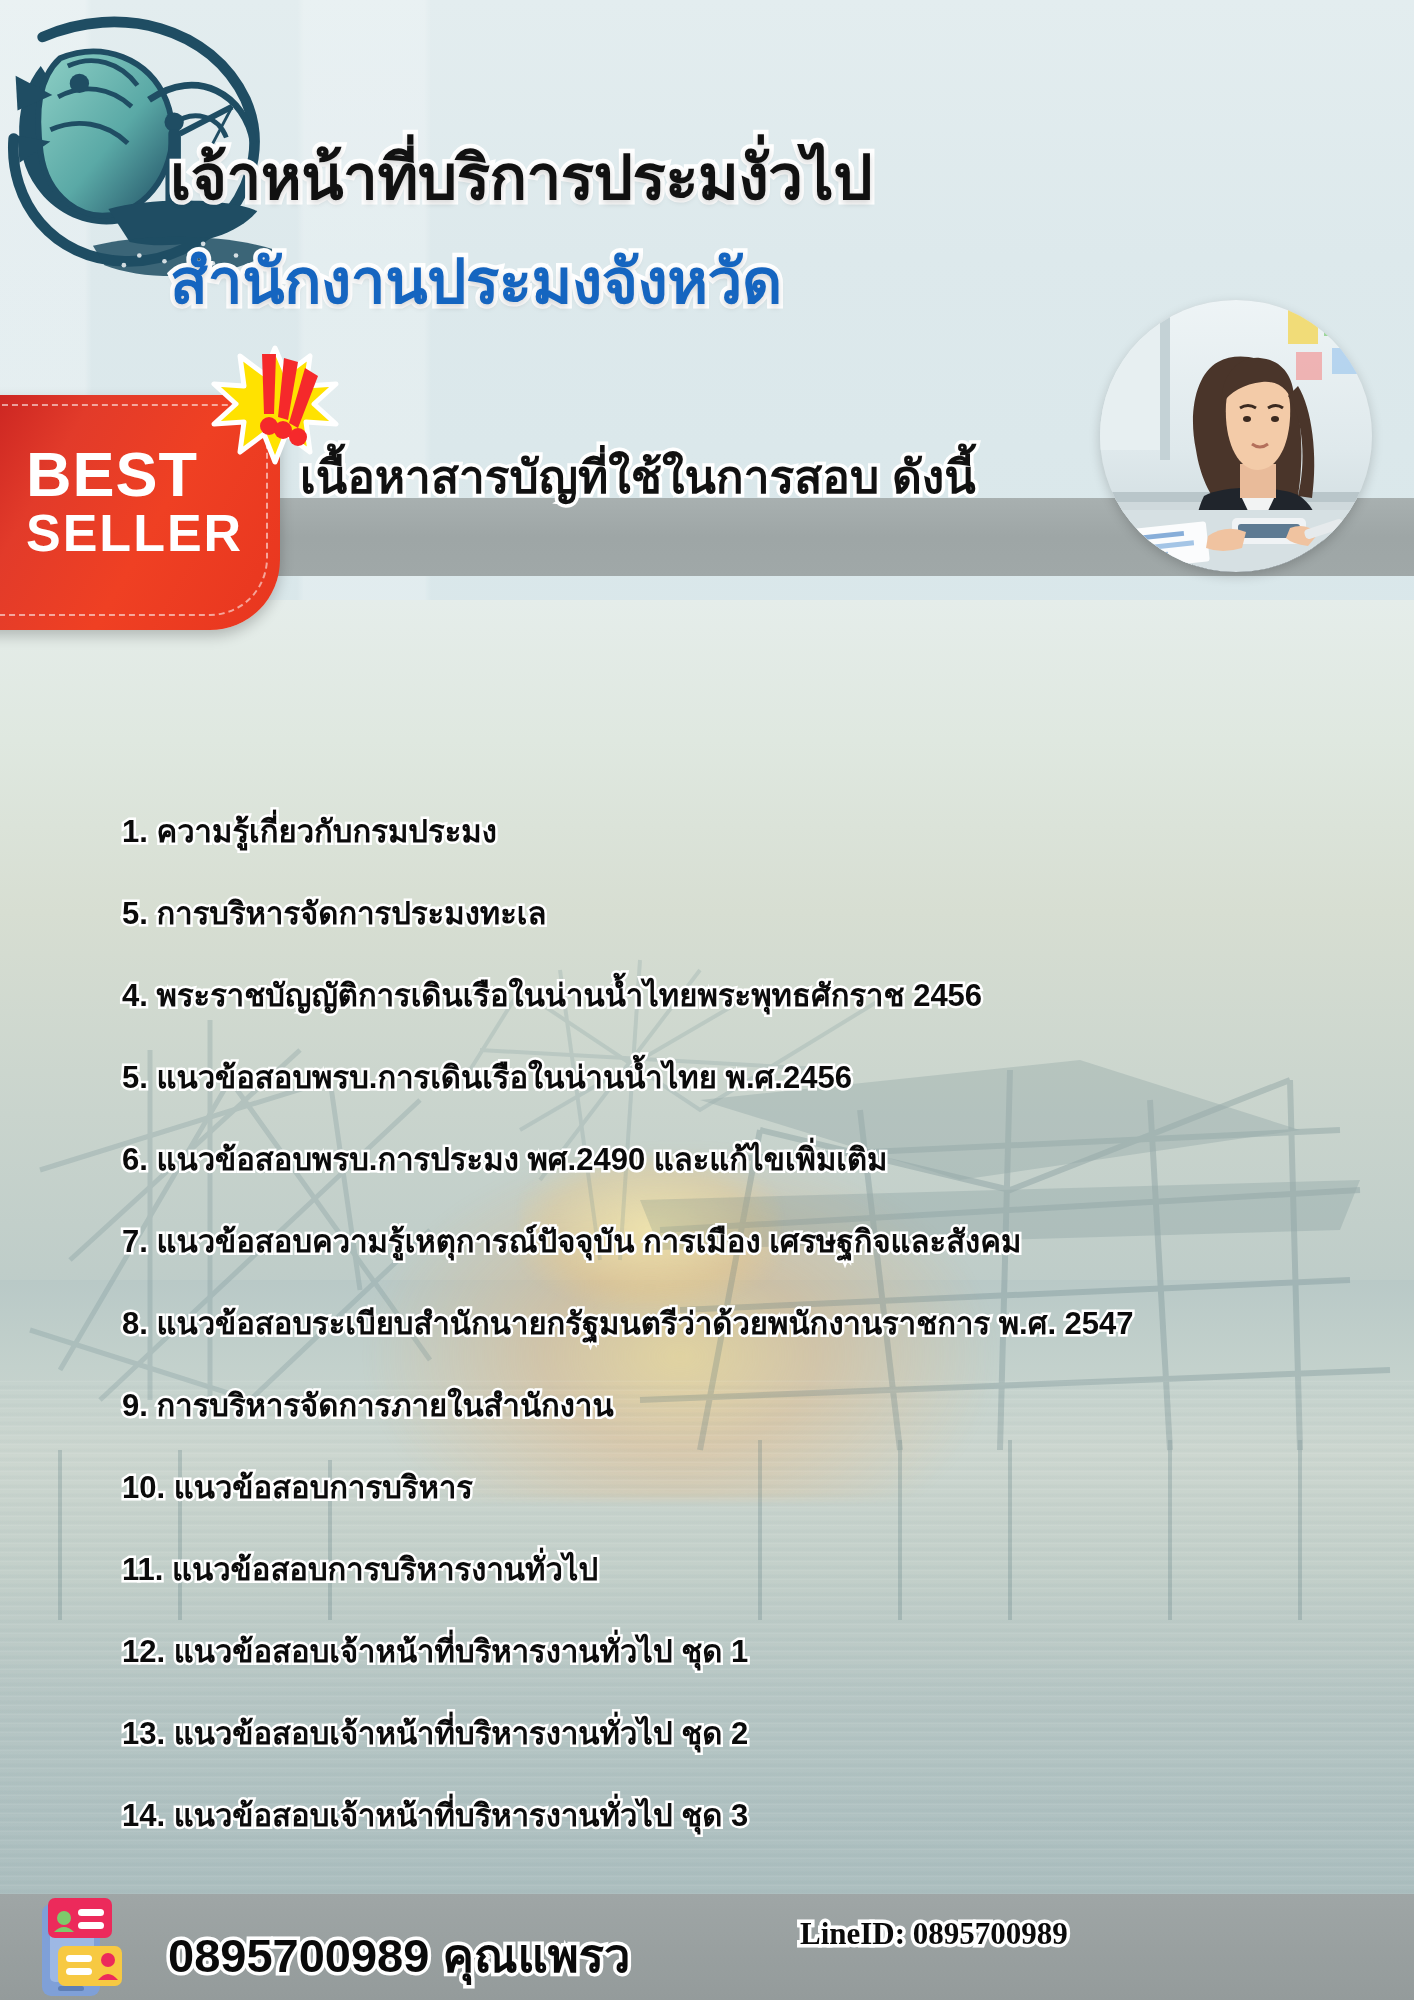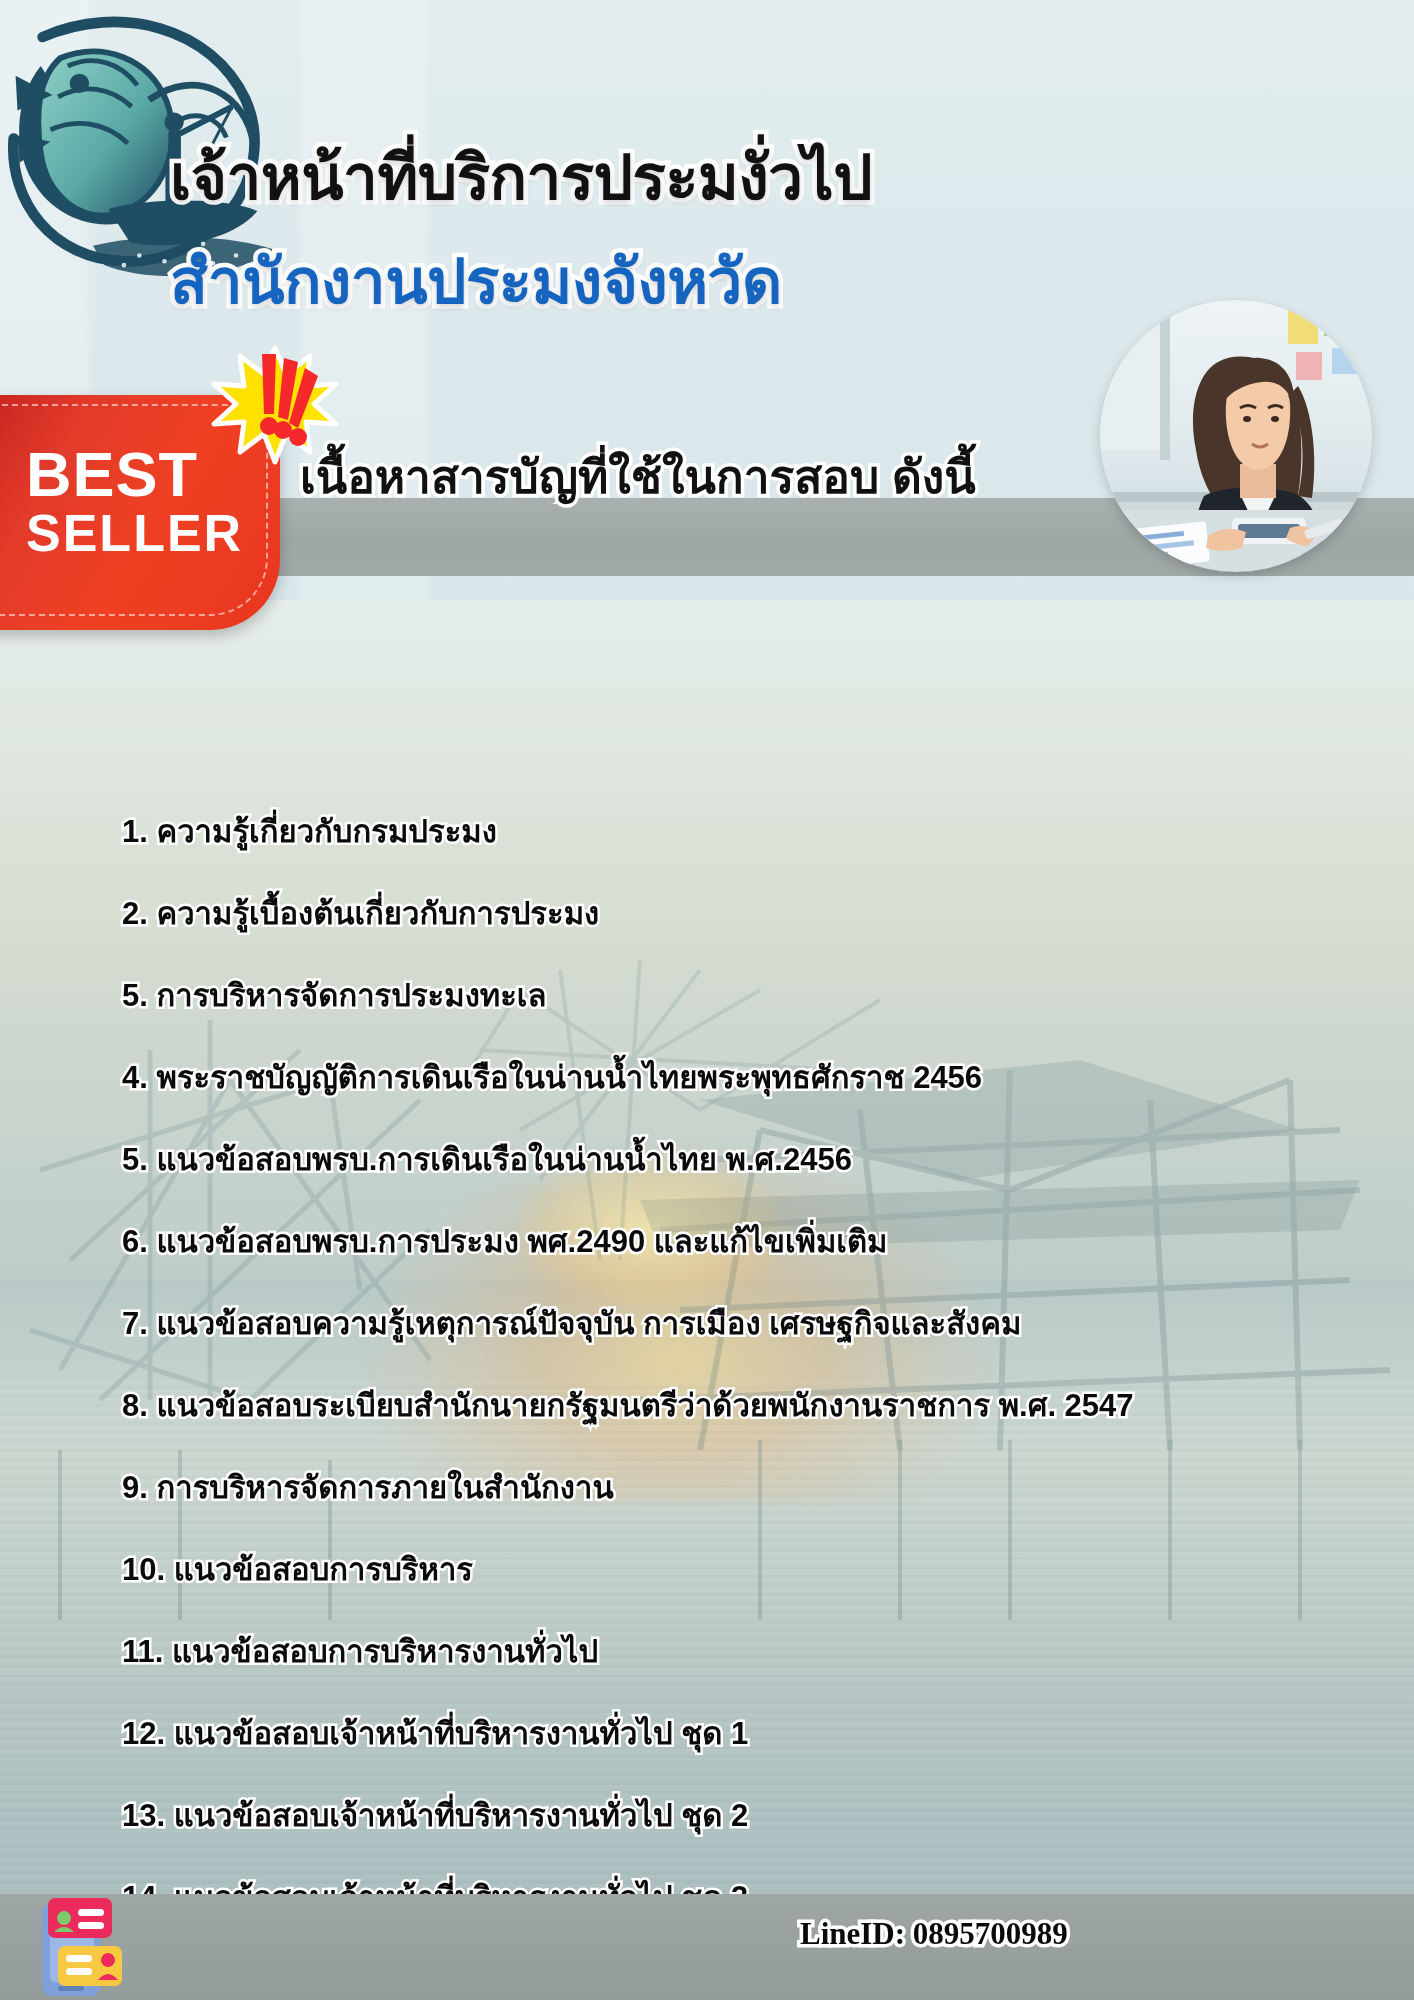--- a/index.html
+++ b/index.html
@@ -332,21 +332,20 @@
       <circle cx="73" cy="90" r="9"></circle>
       <path d="M95 28 L108 36 L88 88 L79 83 Z"></path>
       <circle cx="88" cy="97" r="9"></circle>
     </g>
   </svg>
 
   <div class="banner-text">เนื้อหาสารบัญที่ใช้ในการสอบ ดังนี้</div>
 
   <div class="list">
     <div class="list-item">1. ความรู้เกี่ยวกับกรมประมง</div>
-    <div class="list-item">2. ความรู้เบื้องต้นเกี่ยวกับการประมง</div>
     <div class="list-item">5. การบริหารจัดการประมงทะเล</div>
     <div class="list-item">4. พระราชบัญญัติการเดินเรือในน่านน้ำไทยพระพุทธศักราช 2456</div>
     <div class="list-item">5. แนวข้อสอบพรบ.การเดินเรือในน่านน้ำไทย พ.ศ.2456</div>
     <div class="list-item">6. แนวข้อสอบพรบ.การประมง พศ.2490 และแก้ไขเพิ่มเติม</div>
     <div class="list-item">7. แนวข้อสอบความรู้เหตุการณ์ปัจจุบัน การเมือง เศรษฐกิจและสังคม</div>
     <div class="list-item">8. แนวข้อสอบระเบียบสำนักนายกรัฐมนตรีว่าด้วยพนักงานราชการ พ.ศ. 2547</div>
     <div class="list-item">9. การบริหารจัดการภายในสำนักงาน</div>
     <div class="list-item">10. แนวข้อสอบการบริหาร</div>
     <div class="list-item">11. แนวข้อสอบการบริหารงานทั่วไป</div>
     <div class="list-item">12. แนวข้อสอบเจ้าหน้าที่บริหารงานทั่วไป ชุด 1</div>
@@ -365,15 +364,16 @@
     <path d="M26 34 q10 -10 20 0 z" fill="#7ec96b"></path>
     <rect x="50" y="11" width="26" height="7" rx="3.5" fill="#ffffff"></rect>
     <rect x="50" y="24" width="26" height="7" rx="3.5" fill="#ffffff"></rect>
     <rect x="30" y="48" width="64" height="40" rx="7" fill="#f7c942"></rect>
     <circle cx="80" cy="62" r="7" fill="#ec2a5b"></circle>
     <path d="M70 82 q10 -12 20 0 z" fill="#ec2a5b"></path>
     <rect x="38" y="57" width="26" height="7" rx="3.5" fill="#ffffff"></rect>
     <rect x="38" y="70" width="26" height="7" rx="3.5" fill="#ffffff"></rect>
   </svg>
 
+  <div class="footer-text">0895700989 คุณแพรว</div>
   <div class="footer-line">LineID: 0895700989</div>
 
 </div>
 
 </body></html>

